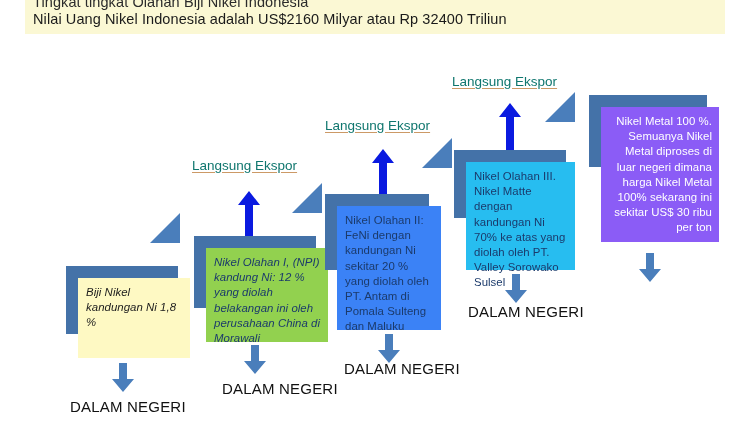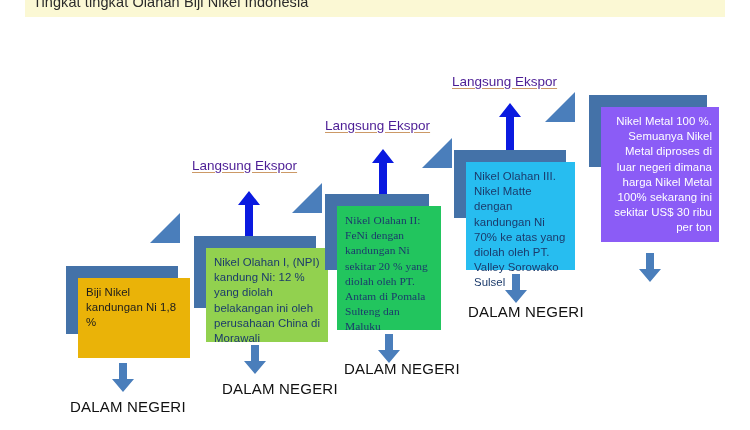--- a/index.html
+++ b/index.html
@@ -39,44 +39,44 @@
   }
   .card{
     position:absolute;
     left:0; top:0;
     box-sizing:border-box;
     padding:7px 7px 7px 8px;
     font-size:11.4px;
     line-height:15.2px;
     letter-spacing:0.05px;
   }
-  .card.orange{background:#eab308;color:#1c1c1c;}
+  .card.orange{background:#fef9c3;color:#1c1c1c;font-style:italic;}
   .card.green {background:#92d14f;color:#1b3a6b;}
-  .card.pink  {background:#22c55e;color:#1b3a6b;font-family:Liberation Serif, serif;}
+  .card.pink  {background:#3b82f6;color:#1b3a6b;}
   .card.cyan  {background:#27bdf0;color:#1b3a6b;}
   .card.magenta{background:#8b5cf6;color:#ffffff;text-align:right;}
 
   
   .tri{position:absolute;width:0;height:0;}
   .tri i{
     display:block;width:0;height:0;
     border-left:30px solid transparent;
     border-bottom:30px solid #4a7ebb;
   }
 
   
   .uparrow{position:absolute;}
   
   .downarrow{position:absolute;}
 
   
   .toplabel{
     position:absolute;
     font-size:13.5px;
-    color:#4c1d95;
+    color:#0f766e;
     white-space:nowrap;
     text-decoration:underline;
     text-decoration-color:#c96;
     text-underline-offset:2px;
   }
   
   .botlabel{
     position:absolute;
     font-size:15px;
     color:#111111;
@@ -84,20 +84,21 @@
     letter-spacing:0.2px;
   }
 </style>
 </head>
 <body>
 
 <div id="stage">
 
   <div class="banner">
     <div class="line l1">Tingkat  tingkat Olahan Biji Nikel Indonesia</div>
+    <div class="line">Nilai Uang Nikel Indonesia adalah US$2160 Milyar atau Rp 32400 Triliun</div>
   </div>
 
   <div class="node" style="left:78px; top:278px;">
     <div class="shadow" style="width:112px;height:68px;"></div>
     <div class="card orange" style="width:112px;height:80px;">Biji Nikel kandungan Ni 1,8 %</div>
   </div>
   <div class="downarrow" style="left:110px; top:363px;">
     <svg width="26" height="30" viewBox="0 0 26 30" aria-hidden="true">
       <polygon points="9,0 17,0 17,16 24,16 13,29 2,16 9,16" fill="#4a7ebb"></polygon>
     </svg>
@@ -108,21 +109,21 @@
   <div class="uparrow" style="left:236px; top:190px;">
     <svg width="26" height="52" viewBox="0 0 26 52" aria-hidden="true">
       <polygon points="13,1 24,15 17,15 17,50 9,50 9,15 2,15" fill="#0a1ae0"></polygon>
     </svg>
   </div>
   <div class="tri" style="left:150px; top:213px;">
     <i></i>
   </div>
   <div class="node" style="left:206px; top:248px;">
     <div class="shadow" style="width:122px;height:72px;"></div>
-    <div class="card green" style="width:122px;height:94px;">Nikel Olahan I, (NPI)  kandung Ni: 12 % yang diolah belakangan ini oleh perusahaan China di Morawali</div>
+    <div class="card green" style="width:122px;height:94px;font-style:italic;">Nikel Olahan I, (NPI)  kandung Ni: 12 % yang diolah belakangan ini oleh perusahaan China di Morawali</div>
   </div>
   <div class="downarrow" style="left:242px; top:345px;">
     <svg width="26" height="30" viewBox="0 0 26 30" aria-hidden="true">
       <polygon points="9,0 17,0 17,16 24,16 13,29 2,16 9,16" fill="#4a7ebb"></polygon>
     </svg>
   </div>
   <div class="botlabel" style="left:222px; top:380px;">DALAM NEGERI</div>
 
   <div class="toplabel" style="left:325px; top:118px;">Langsung Ekspor</div>
   <div class="uparrow" style="left:370px; top:148px;">

